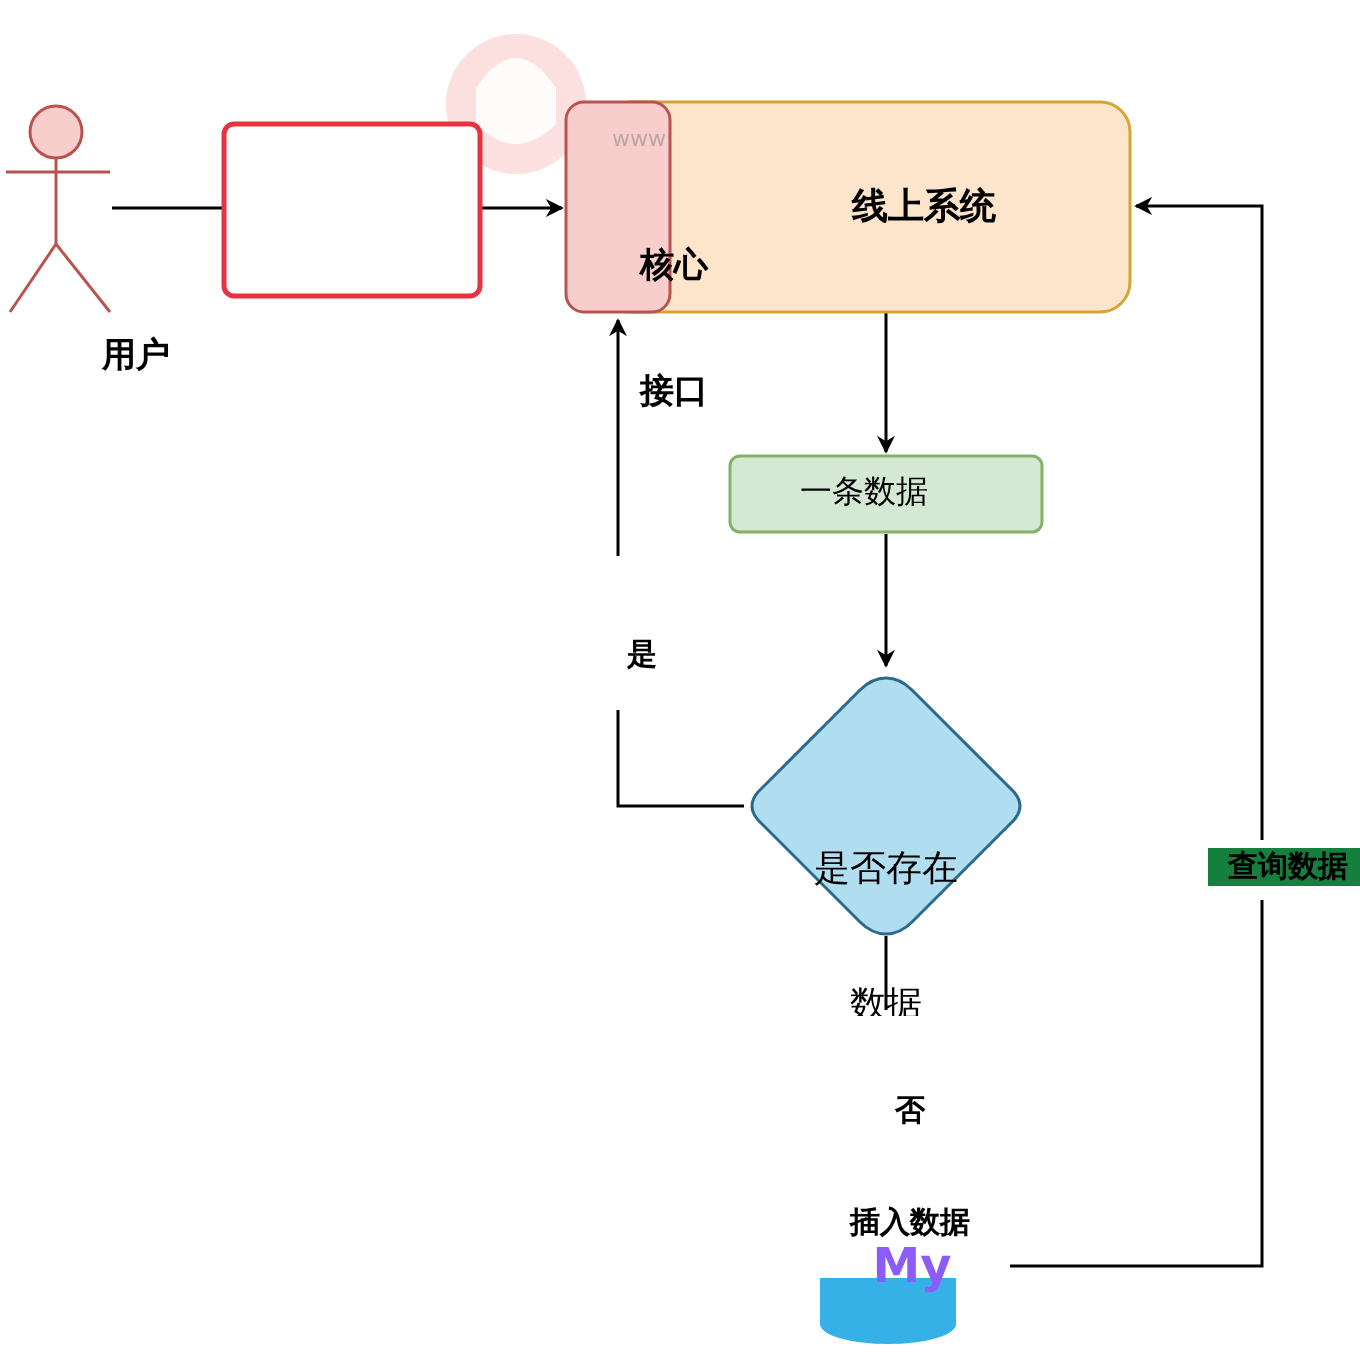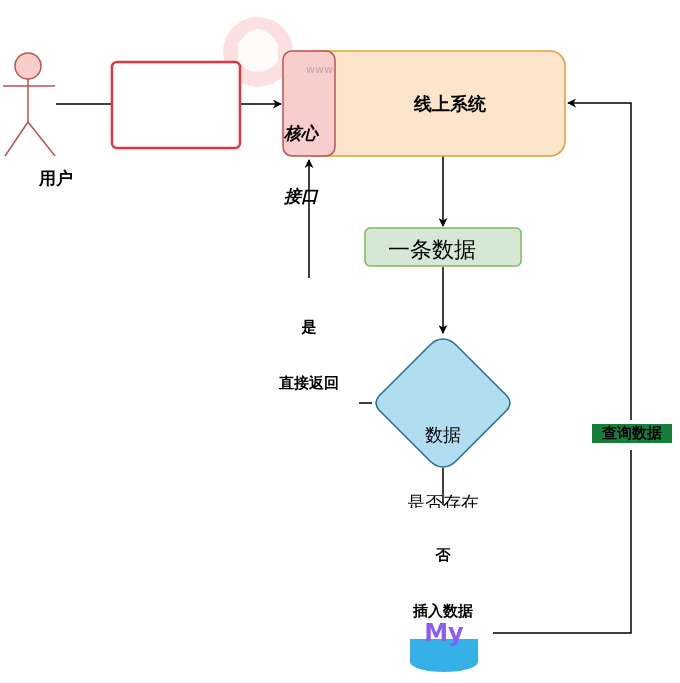--- a/index.html
+++ b/index.html
@@ -1,20 +1,20 @@
 <!DOCTYPE html>
 <html><head>
 <meta charset="utf-8">
 <style>
   html, body { margin:0; padding:0; background:#ffffff; }
   body { width:680px; height:683px; position:relative; overflow:hidden;
          font-family:"DejaVu Sans", "Liberation Sans", sans-serif; }
   #canvas { position:absolute; left:0; top:0; width:680px; height:683px; }
   .lbl { position:absolute; text-align:center; color:#000; white-space:pre; line-height:1.25; }
-  .bold { font-weight:bold; }
+  .bold { font-weight:bold;margin-left:12px; }
 </style>
 </head>
 <body>
 
 <svg id="canvas" width="680" height="683" viewBox="0 0 680 683" xmlns="http://www.w3.org/2000/svg">
   <defs>
     <marker id="arrow" viewBox="0 0 10 10" refX="9" refY="5" markerWidth="9" markerHeight="9" orient="auto-start-reverse" markerUnits="userSpaceOnUse">
       <path d="M0,0 L10,5 L0,10 L3,5 z" fill="#000"></path>
     </marker>
   </defs>
@@ -67,37 +67,36 @@
     <ellipse cx="444" cy="605" rx="34" ry="11" fill="#36b1e8"></ellipse>
     <ellipse cx="444" cy="607" rx="25" ry="6" fill="#ffffff"></ellipse>
   </g>
 </svg>
 
 <div class="lbl bold" style="left:0px; top:168px; width:56px; font-size:17px;padding-left:28px;">用户</div>
 
 <div class="lbl bold" style="left:112px; top:80px; width:128px; font-size:16px;">
 </div>
 
-<div class="lbl bold" style="left:275px; top:80px; width:52px; font-size:17px;font-style:italic;">
+<div class="lbl bold" style="left:299px; top:80px; width:52px; font-size:17px;">
   <div>核心</div>
   <div>接口</div>
 </div>
 
 <div class="lbl bold" style="left:335px; top:93px; width:230px; font-size:18px;">线上系统</div>
 
-<div class="lbl" style="left:365px; top:236px; width:134px; font-size:22px;">一条数据</div>
+<div class="lbl" style="left:365px; top:236px; width:134px; font-size:16px;">一条数据</div>
 
 <div class="lbl" style="left:373px; top:379px; width:140px; font-size:18px;">
+  <div>是否存在</div>
   <div>数据</div>
-  <div>是否存在</div>
 </div>
 
 <div class="lbl bold" style="left:259px; top:280px; width:100px; font-size:15px; background:#fff;">
   <div>是</div>
-  <div>直接返回</div>
 </div>
 
 <div class="lbl bold" style="left:393px; top:508px; width:100px; font-size:15px; background:#fff;">
   <div>否</div>
   <div>插入数据</div>
 </div>
 
 <div class="lbl bold" style="left:592px; top:424px; width:80px; font-size:15px; background:#15803d;">查询数据</div>
 
 <div class="lbl bold" style="left:410px; top:618px; width:68px; font-size:24px; color:#8b5cf6; font-family:'DejaVu Sans', sans-serif;">My</div>

